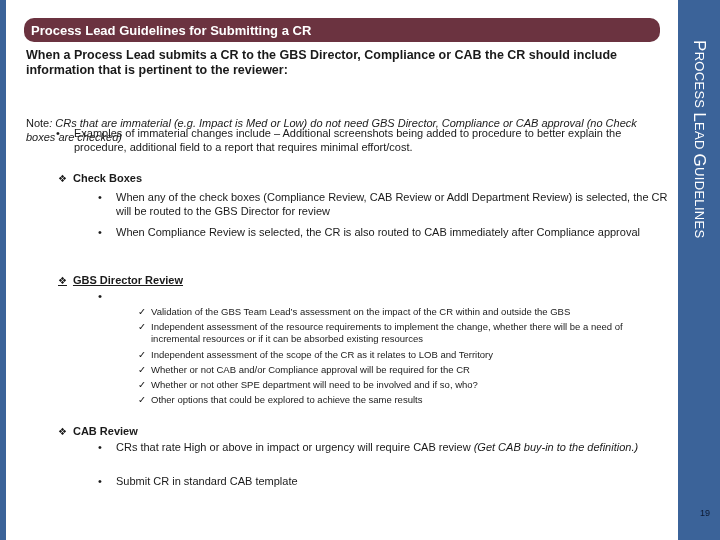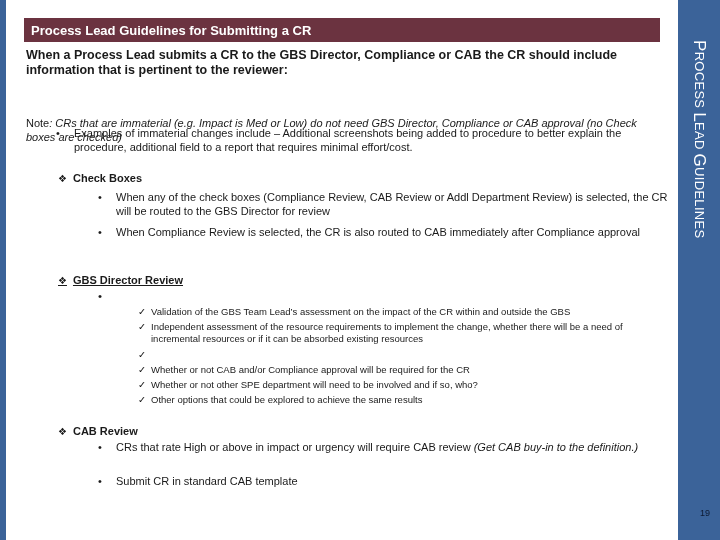--- a/index.html
+++ b/index.html
@@ -16,20 +16,21 @@
       writing-mode: vertical-rl; color: #ffffff; font-size: 13px; letter-spacing: 0.3px;
       font-variant: small-caps; white-space: nowrap; font-family: "Liberation Sans", sans-serif;
     }
     .side-title span .big { font-size: 17px; }
     .page-num { position: absolute; left: 700px; top: 508px; font-size: 9px; color: #0d1a33; }
 
     .title-bar {
       position: absolute; left: 24px; top: 18px; width: 636px; height: 24px;
       background: #6b3340; color: #ffffff; font-weight: bold; font-size: 13px;
       padding: 5px 0 0 7px;
+      border-radius: 10px;
     }
 
     .content { position: absolute; left: 26px; top: 48px; width: 640px; }
     .intro { font-size: 12.5px; line-height: 15px; color: #1a1a1a; font-weight: bold; }
     .note { position: absolute; left: 26px; top: 96px; width: 640px; font-size: 11px; line-height: 14px; font-style: italic; margin-top: 20px; }
     .note .lbl { font-style: normal; }
 
     .sec-head { position: absolute; font-size: 11px; font-weight: bold; text-align: center; }
     .sec-head .diamond { font-size: 10px; margin-right: 6px; font-weight: normal; }
 
@@ -84,20 +85,21 @@
 <div class="chk" style="left:138px; top:306px; width:525px;">
   <span class="mark">✓</span>
   <span>Validation of the GBS Team Lead’s  assessment  on the impact of the CR  within and outside the GBS</span>
 </div>
 <div class="chk" style="left:138px; top:321px; width:525px;">
   <span class="mark">✓</span>
   <span>Independent assessment  of the resource requirements to implement the change, whether there will be a need of incremental resources or if it can be absorbed existing resources</span>
 </div>
 <div class="chk" style="left:138px; top:349px; width:525px;">
   <span class="mark">✓</span>
+  <span>Independent assessment of the scope of the CR as it relates to LOB and Territory</span>
 </div>
 <div class="chk" style="left:138px; top:364px; width:525px;">
   <span class="mark">✓</span>
   <span>Whether or not CAB and/or Compliance approval will be required for  the CR</span>
 </div>
 <div class="chk" style="left:138px; top:379px; width:525px;">
   <span class="mark">✓</span>
   <span>Whether or not other SPE department will need to be involved and if so, who?</span>
 </div>
 <div class="chk" style="left:138px; top:394px; width:525px;">

